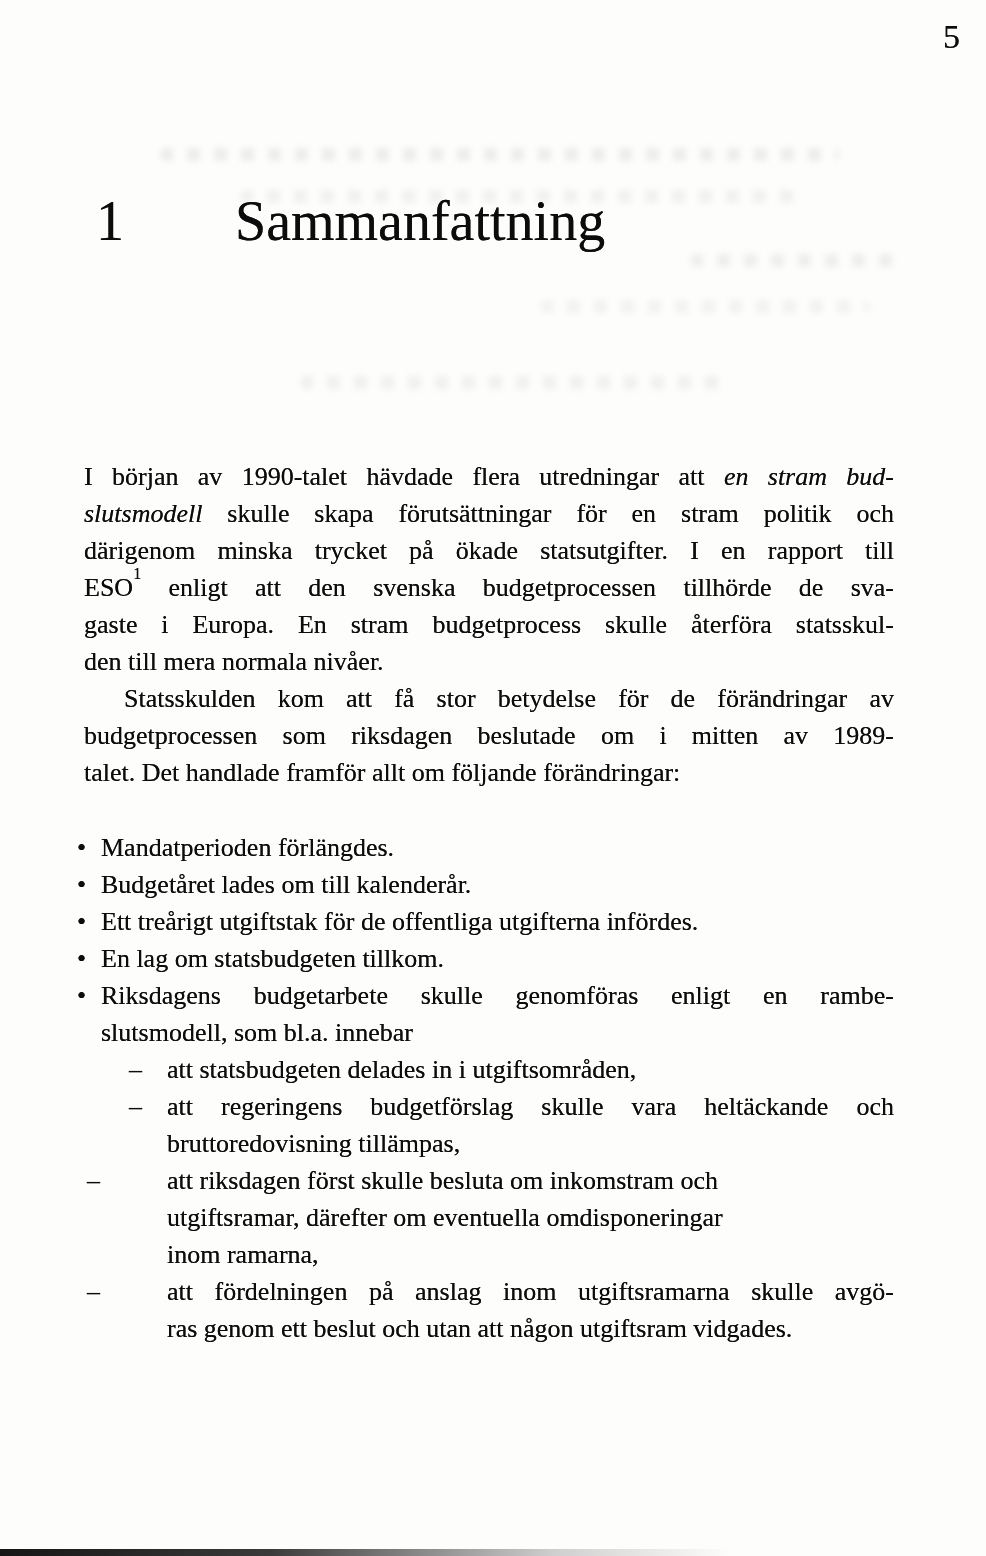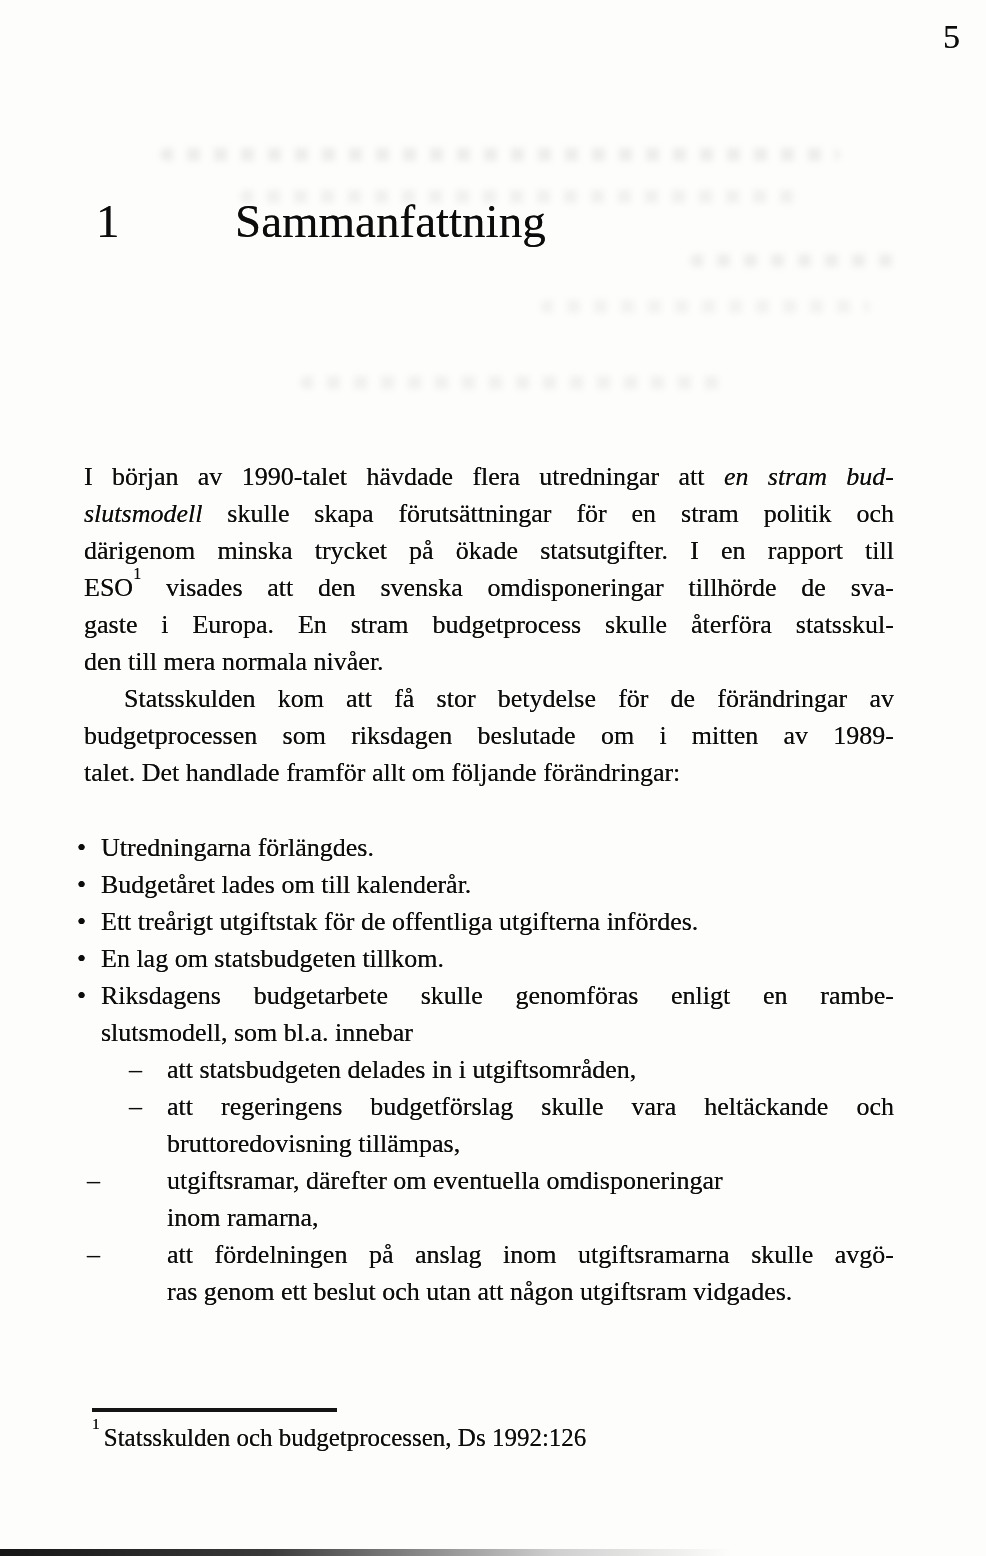--- a/index.html
+++ b/index.html
@@ -6,21 +6,21 @@
   .page{
     position:relative;
     width:986px;height:1556px;
     background:#fdfdfb;
     font-family:"Liberation Serif",serif;
     color:#0c0c0c;
     overflow:hidden;
     text-shadow:0 0 .6px rgba(12,12,12,.8);
   }
   .pagenum{position:absolute;top:18px;right:26px;font-size:34px;line-height:38px;}
-  .heading{position:absolute;left:96px;top:192px;font-size:47px;line-height:58px;white-space:nowrap;}
+  .heading{position:absolute;left:96px;top:192px;font-size:56px;line-height:58px;white-space:nowrap;}
   .hnum{display:inline-block;width:139px;}
   .content{position:absolute;left:84px;top:458px;width:810px;}
   .line{font-size:26px;line-height:37px;}
   .j{text-align:justify;text-align-last:justify;}
   .ti{text-indent:40px;}
   .gap{height:38px;}
   .brow{position:relative;padding-left:17px;}
   .bmark{position:absolute;left:-7px;top:0;font-size:26px;line-height:37px;}
   .drow{position:relative;padding-left:83px;}
   .dmark{position:absolute;top:0;font-size:26px;line-height:37px;}
@@ -52,37 +52,37 @@
   <div class="heading">
     <span class="hnum">1</span><span class="htitle">Sammanfattning</span>
   </div>
 
   <div class="content">
 
     <div>
       <div class="line j"><span>I början av 1990-talet hävdade flera utredningar att </span><em>en stram bud-</em></div>
       <div class="line j"><em>slutsmodell</em><span> skulle skapa förutsättningar för en stram politik och</span></div>
       <div class="line j">därigenom minska trycket på ökade statsutgifter. I en rapport till</div>
-      <div class="line j"><span>ESO</span><sup class="bodysup">1</sup><span> visades att den svenska omdisponeringar tillhörde de sva-</span></div>
+      <div class="line j"><span>ESO</span><sup class="bodysup">1</sup><span> enligt att den svenska budgetprocessen tillhörde de sva-</span></div>
       <div class="line j">gaste i Europa. En stram budgetprocess skulle återföra statsskul-</div>
       <div class="line">den till mera normala nivåer.</div>
     </div>
 
     <div>
       <div class="line j ti">Statsskulden kom att få stor betydelse för de förändringar av</div>
       <div class="line j">budgetprocessen som riksdagen beslutade om i mitten av 1989-</div>
       <div class="line">talet. Det handlade framför allt om följande förändringar:</div>
     </div>
 
     <div class="gap"></div>
 
     <div id="bullet-list">
         <div class="brow">
           <span class="bmark">•</span>
-          <div class="line">Utredningarna förlängdes.</div>
+          <div class="line">Mandatperioden förlängdes.</div>
         </div>
         <div class="brow">
           <span class="bmark">•</span>
           <div class="line">Budgetåret lades om till kalenderår.</div>
         </div>
         <div class="brow">
           <span class="bmark">•</span>
           <div class="line">Ett treårigt utgiftstak för de offentliga utgifterna infördes.</div>
         </div>
         <div class="brow">
@@ -100,32 +100,29 @@
           <span class="dmark inner">–</span>
           <div class="line">att statsbudgeten delades in i utgiftsområden,</div>
         </div>
         <div class="drow">
           <span class="dmark inner">–</span>
           <div class="line j">att regeringens budgetförslag skulle vara heltäckande och</div>
           <div class="line">bruttoredovisning tillämpas,</div>
         </div>
         <div class="drow">
           <span class="dmark outer">–</span>
+          <div class="line">att riksdagen först skulle besluta om inkomstram och</div>
           <div class="line">utgiftsramar, därefter om eventuella omdisponeringar</div>
           <div class="line">inom ramarna,</div>
         </div>
         <div class="drow">
           <span class="dmark outer">–</span>
           <div class="line j">att fördelningen på anslag inom utgiftsramarna skulle avgö-</div>
           <div class="line">ras genom ett beslut och utan att någon utgiftsram vidgades.</div>
         </div>
       </div>
 
   </div>
 
-  <div class="footnote">
-    <div class="fnrule"></div>
-    <div class="fntext"><sup class="fnsup">1</sup><span>Statsskulden och budgetprocessen, Ds 1992:126</span></div>
-  </div>
 
   <div class="bottombar"></div>
 
 </div>
 
 </body></html>

